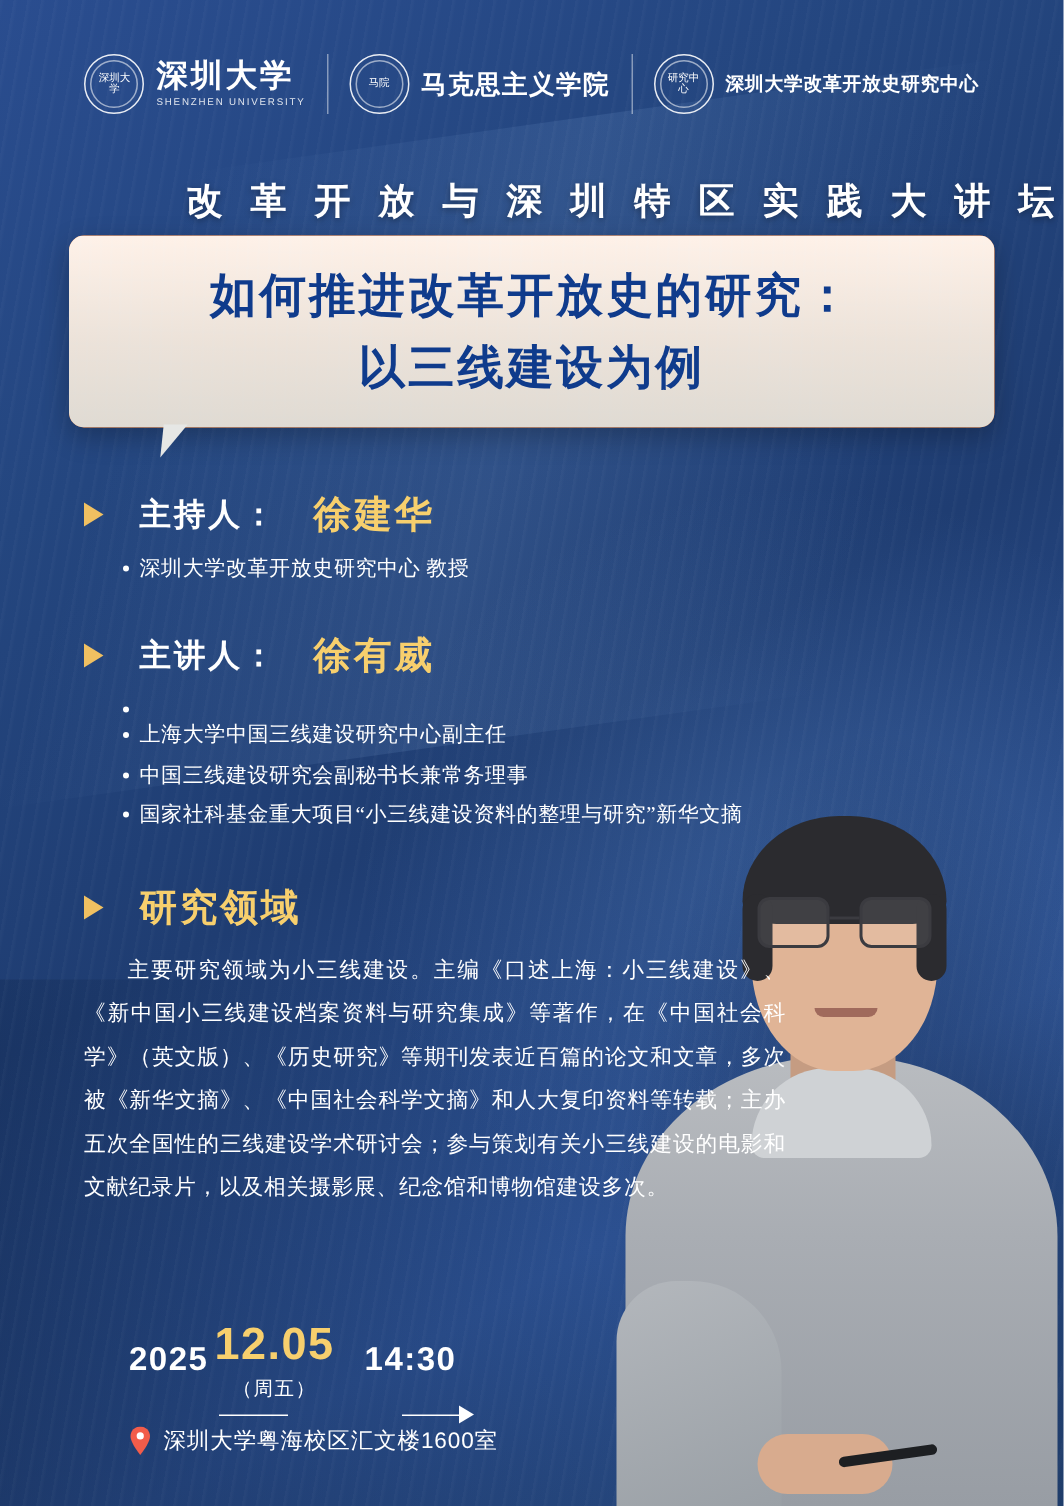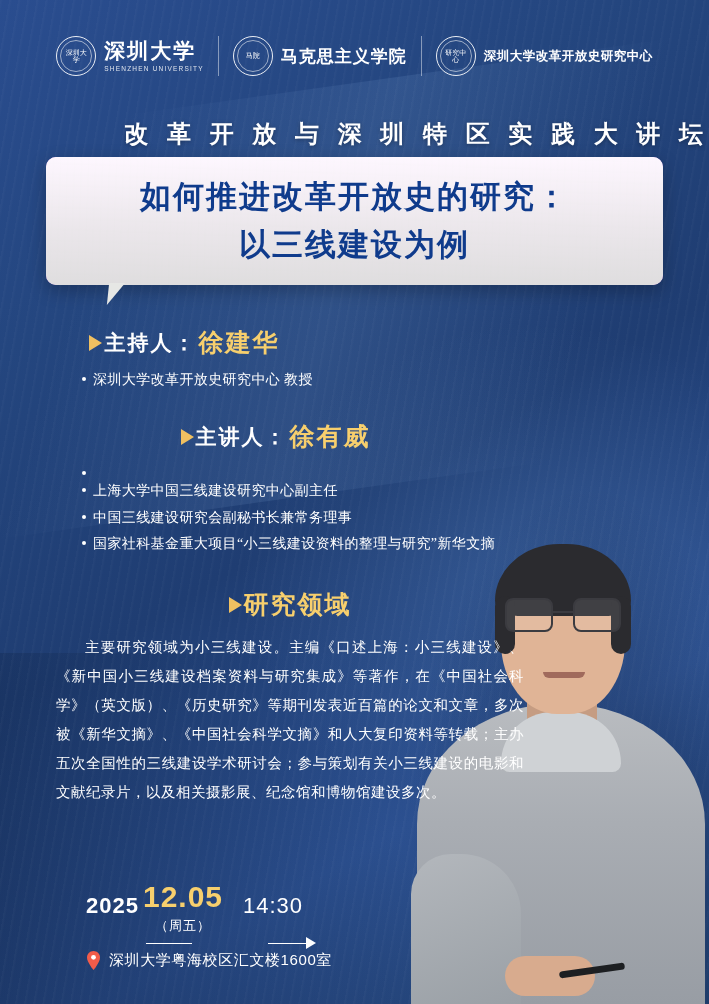--- a/index.html
+++ b/index.html
@@ -82,21 +82,21 @@
     text-align: right; color: #ffffff;
     font-size: 24px; font-weight: 700; letter-spacing: 6px;
     text-shadow: 0 1px 4px rgba(0,0,0,0.35);
     z-index: 6;
   }
 
   
   .bubble {
     position: absolute; top: 157px; left: 46px;
     width: 617px; height: 128px;
-    background: #f0abfc;
+    background: #f97316;
     border-radius: 10px;
     z-index: 5;
     overflow: hidden;
     box-shadow: 0 6px 18px rgba(0,0,0,0.25);
   }
   .bubble-texture {
     position: absolute; inset: 0;
     background:
       linear-gradient(180deg, rgba(255,255,255,0.9) 0%, rgba(235,236,234,0.92) 55%, rgba(222,224,221,0.95) 100%),
       repeating-linear-gradient(92deg, rgba(150,150,150,0.10) 0px, rgba(150,150,150,0.10) 1px, rgba(255,255,255,0) 2px, rgba(255,255,255,0) 7px),
@@ -117,21 +117,21 @@
     width: 0; height: 0;
     border-left: 16px solid #e6e7e5;
     border-right: 16px solid transparent;
     border-bottom: 22px solid transparent;
     z-index: 5;
     transform: skewX(-6deg);
   }
 
   
   .section { position: absolute; z-index: 6; }
-  .sec-head { display: flex; align-items: center; gap: 2px; justify-content: center; }
+  .sec-head { display: flex; align-items: center; gap: 24px; }
   .tri {
     width: 0; height: 0;
     border-left: 13px solid #f0c061;
     border-top: 8px solid transparent;
     border-bottom: 8px solid transparent;
     flex: none;
   }
   .sec-label { color: #ffffff; font-size: 21px; font-weight: 700; letter-spacing: 2px; }
   .sec-name { color: #f7cf6d; font-size: 25px; font-weight: 700; letter-spacing: 2px; }
   .bullets { margin-top: 10px; padding-left: 26px; font-family: Liberation Serif, serif; }
@@ -243,21 +243,21 @@
   }
   .rule-l { left: 146px; width: 46px; }
   .rule-r { left: 268px; width: 40px; }
   .arrow-head {
     position: absolute; left: 306px; bottom: 21px;
     width: 0; height: 0;
     border-left: 10px solid #ffffff;
     border-top: 6px solid transparent;
     border-bottom: 6px solid transparent;
   }
-  .date-time { color: #ffffff; font-size: 22px; font-weight: 400; letter-spacing: 1px; margin-bottom: 6px; margin-left: 16px; }
+  .date-time { color: #ffffff; font-size: 22px; font-weight: 700; letter-spacing: 1px; margin-bottom: 6px; margin-left: 16px; }
   .venue-row {
     display: flex; gap: 8px;
     padding-left: 86px; margin-top: 16px;
   }
   .pin { width: 15px; height: 19px; flex: none; }
   .venue-text { color: #ffffff; font-size: 15px; letter-spacing: 0.6px; }
 </style>
 </head>
 <body>
 

